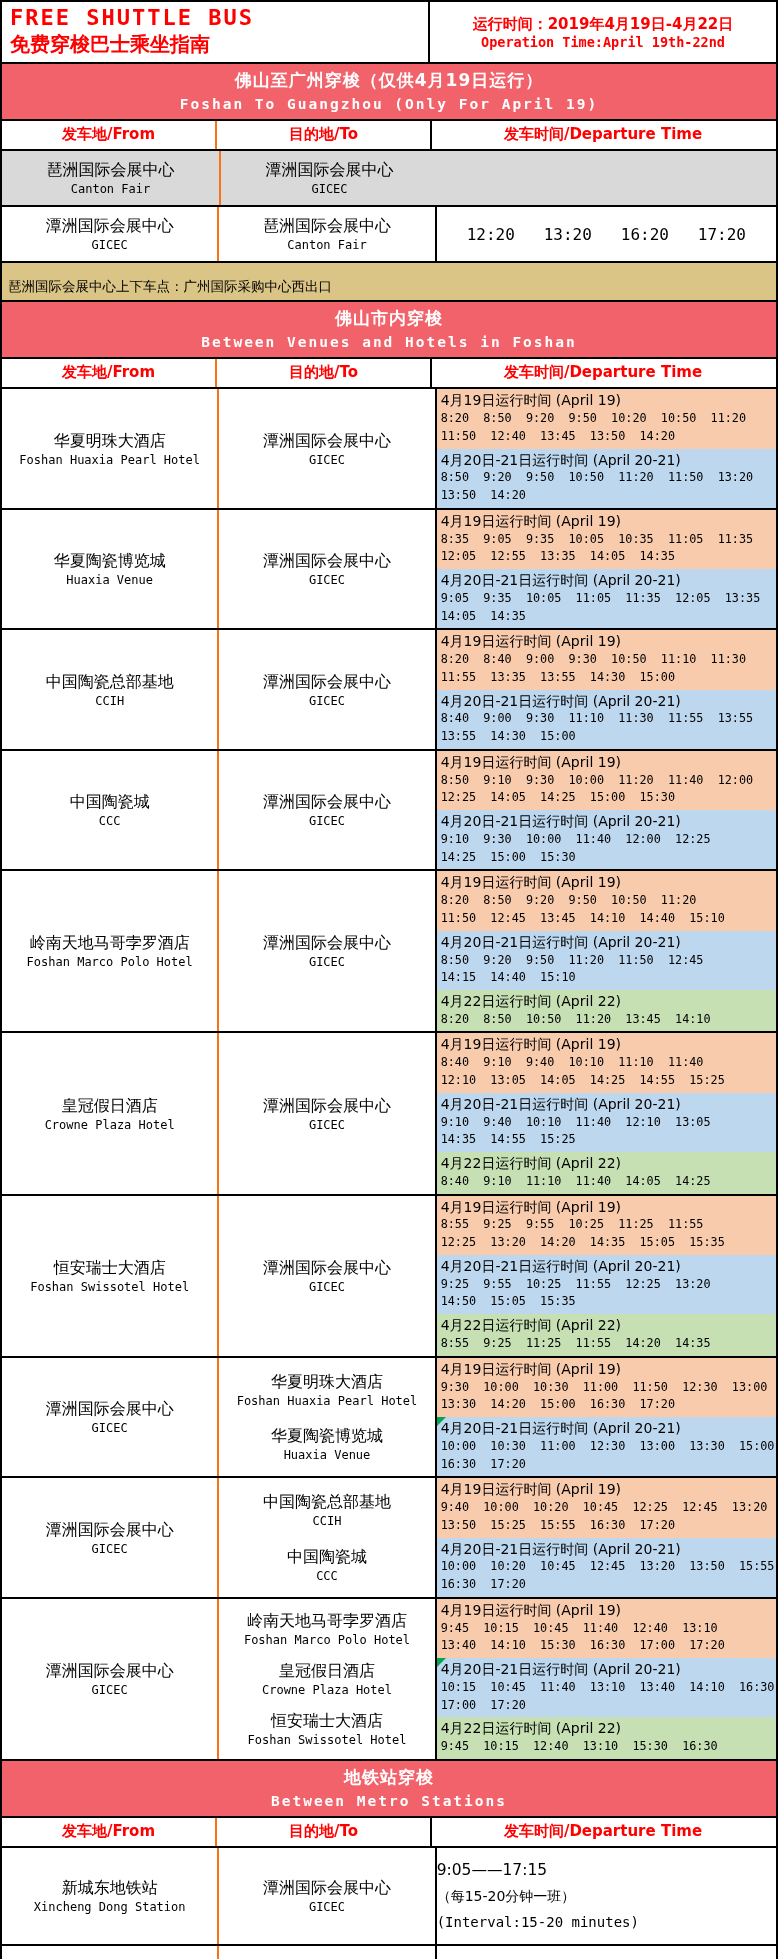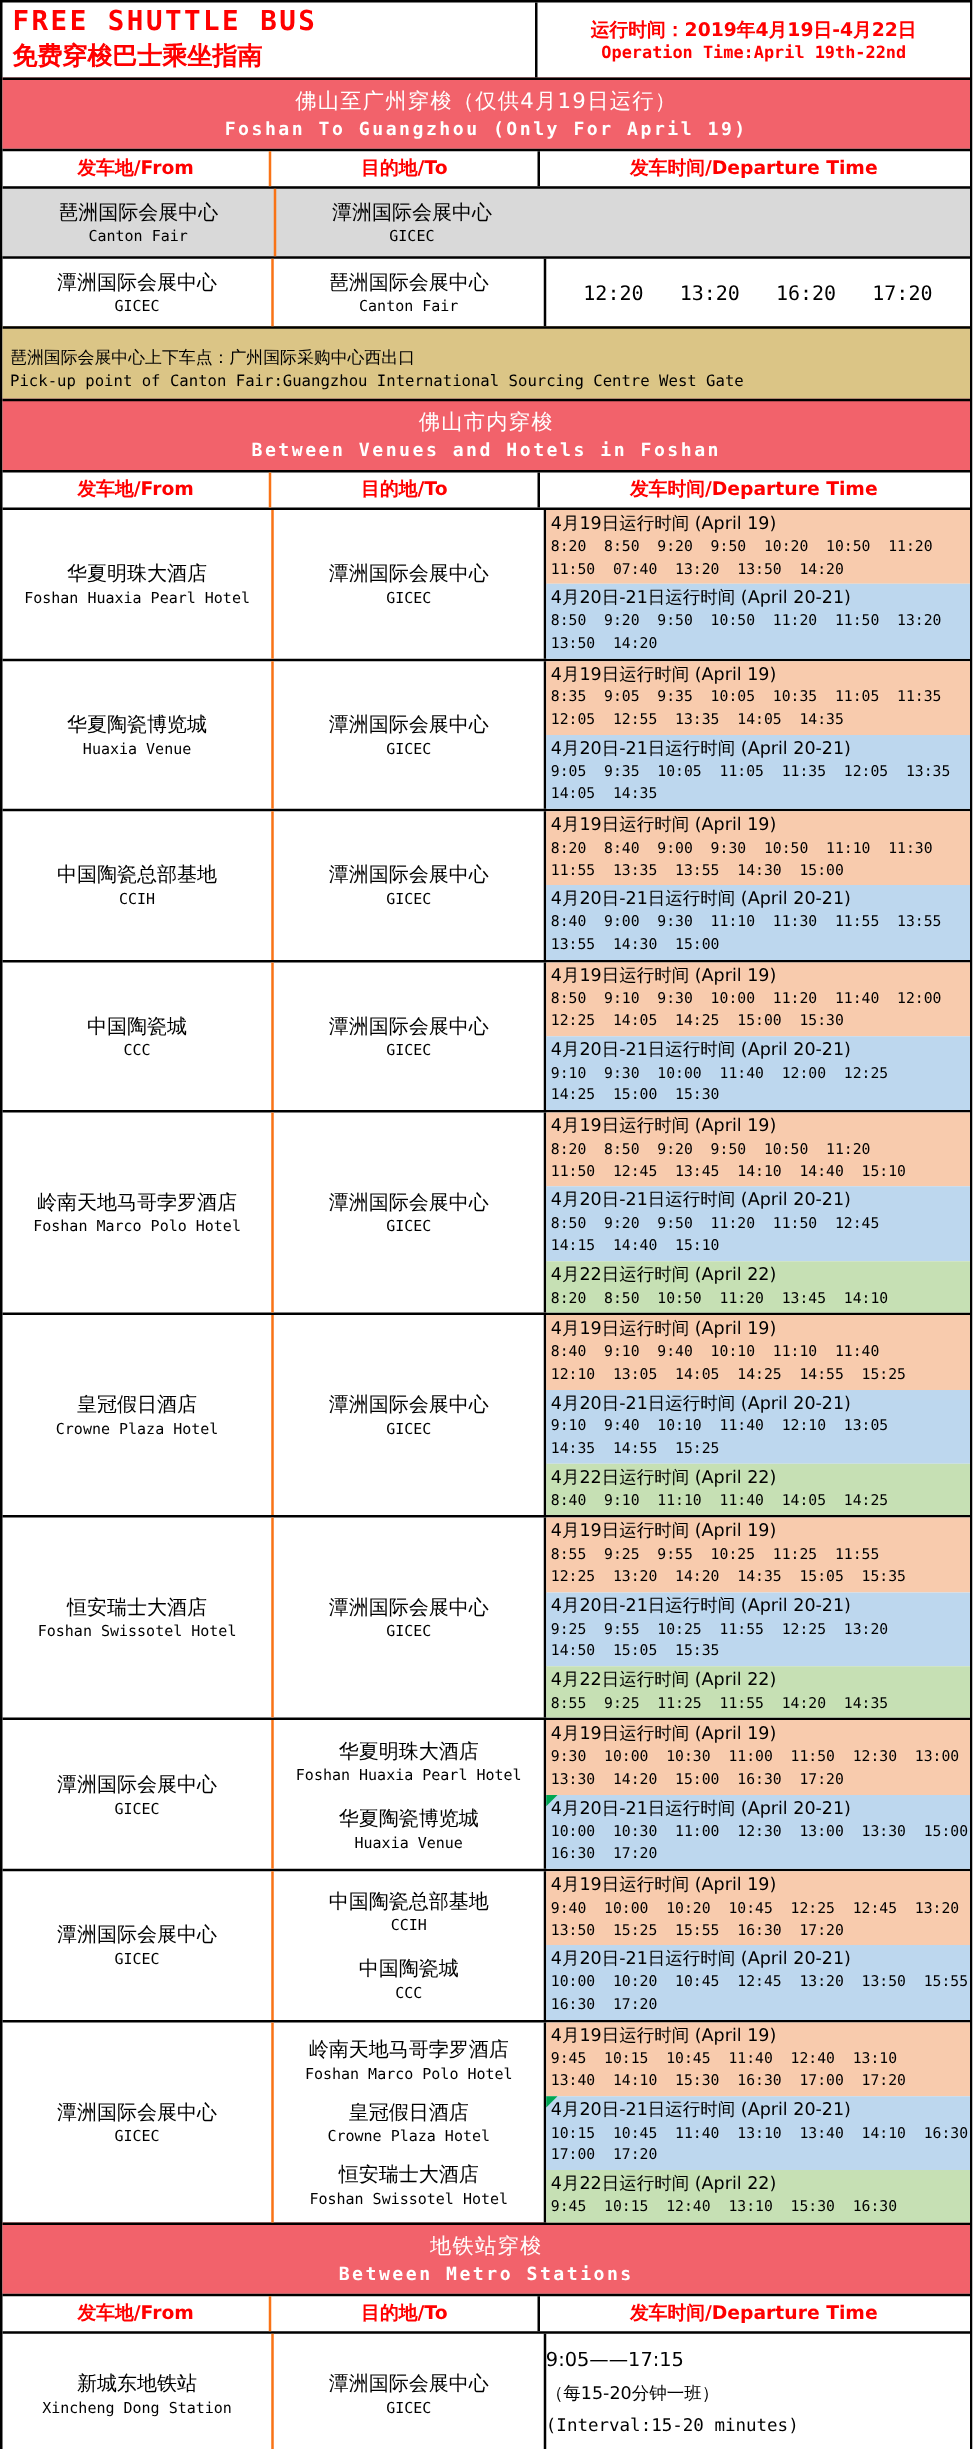--- a/index.html
+++ b/index.html
@@ -10,21 +10,21 @@
   
   .top-header{display:flex; min-height:52px;}
   .th-left{width:426px; box-sizing:border-box; padding:3px 8px 4px;}
   .th-right{flex:1; border-left:2px solid #000; display:flex; flex-direction:column; justify-content:center; align-items:center; padding:2px 4px;}
   .title-en{color:var(--red); font-weight:bold; font-size:22px; letter-spacing:2px; font-family:"DejaVu Sans Mono","Liberation Mono",monospace;}
   .title-zh{color:var(--red); font-weight:bold; font-size:20px; margin-top:1px;}
   .op-zh{color:var(--red); font-weight:bold; font-size:15px;}
   .op-en{color:var(--red); font-weight:bold; font-size:13.5px; font-family:"DejaVu Sans Mono","Liberation Mono",monospace;}
   
   .banner{background:var(--banner); color:#fff; text-align:center; padding:5px 0 7px; border-top:2px solid #000;}
-  .banner-zh{font-size:17px; font-weight:normal; letter-spacing:1px;}
+  .banner-zh{font-size:17px; font-weight:bold; letter-spacing:1px;}
   .banner-en{font-size:14.5px; font-weight:bold; letter-spacing:2px; margin-top:4px; font-family:"DejaVu Sans Mono","Liberation Mono",monospace;}
   
   .thead,.trow{display:flex; border-top:2px solid #000; align-items:stretch;}
   .c1{width:213px;}
   .c2{width:213px; border-left:2px solid #f97316;}
   .c3{width:344px; border-left:2px solid #000; box-sizing:border-box;}
   .hcell{color:var(--red); font-weight:bold; font-size:15px; text-align:center; padding:4px 0 5px;}
   .vcell{display:flex; flex-direction:column; justify-content:space-around; align-items:center; padding:5px 2px;}
   .venue{margin:3px 0; text-align:center;}
   .venue-zh{font-size:16px; line-height:1.25;}
@@ -102,21 +102,20 @@
               <div class="venue-zh">琶洲国际会展中心</div>
               <div class="venue-en">Canton Fair</div>
             </div>
           </div>
           <div class="c3 tc-simple">
             <div class="time-simple">12:20   13:20   16:20   17:20</div>
           </div>
         </div>
         <div class="note-row">
           <div class="note-zh">琶洲国际会展中心上下车点：广州国际采购中心西出口</div>
-          <div class="note-en">Pick-up point of Canton Fair:Guangzhou International Sourcing Centre West Gate</div>
         </div>
       </section>
       <section class="sec-foshan">
         <div class="banner">
           <div class="banner-zh">佛山市内穿梭</div>
           <div class="banner-en">Between Venues and Hotels in Foshan</div>
         </div>
         <div class="thead">
           <div class="c1 hcell">发车地/From</div>
           <div class="c2 hcell">目的地/To</div>
@@ -132,21 +131,21 @@
           <div class="c2 vcell">
             <div class="venue">
               <div class="venue-zh">潭洲国际会展中心</div>
               <div class="venue-en">GICEC</div>
             </div>
           </div>
           <div class="c3 tc-blocks">
             <div class="block" style="background: rgb(248, 203, 173);">
               <div class="date-line">4月19日运行时间 (April 19)</div>
               <div class="time-line">8:20  8:50  9:20  9:50  10:20  10:50  11:20</div>
-              <div class="time-line">11:50  07:40  13:20  13:50  14:20</div>
+              <div class="time-line">11:50  12:40  13:45  13:50  14:20</div>
             </div>
             <div class="block" style="background: rgb(189, 215, 238);">
               <div class="date-line">4月20日-21日运行时间 (April 20-21)</div>
               <div class="time-line">8:50  9:20  9:50  10:50  11:20  11:50  13:20</div>
               <div class="time-line">13:50  14:20</div>
             </div>
           </div>
         </div>
         <div class="trow">
           <div class="c1 vcell">

